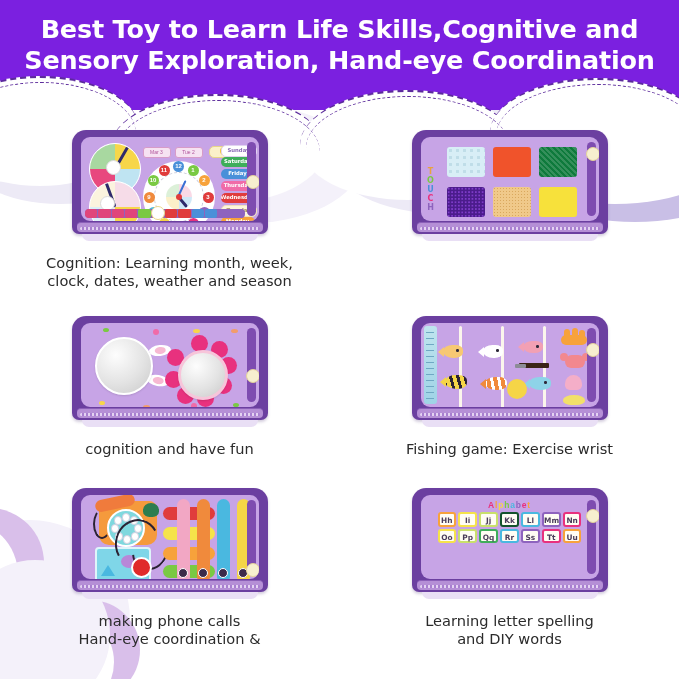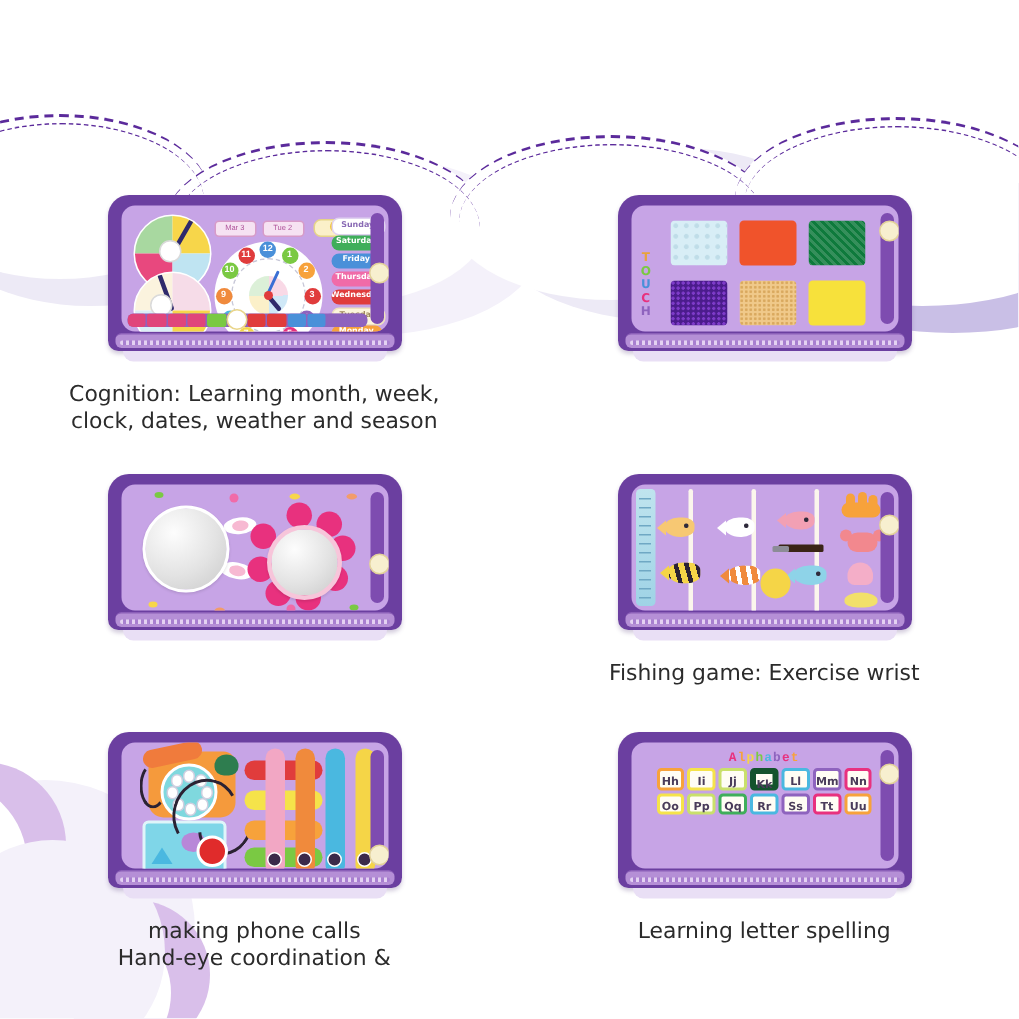--- a/index.html
+++ b/index.html
@@ -185,21 +185,21 @@
     border:1.5px solid #fff;}
   .xray{position:absolute;background:#7FD6E8;border-radius:4px;border:2px solid #DFF5FA;}
   .steth{position:absolute;border:2.2px solid #2B2233;border-radius:50%;
     border-bottom-color:transparent;border-right-color:transparent;}
   .steth-head{position:absolute;width:17px;height:17px;border-radius:50%;
     background:#E02B2B;border:2px solid #fff;}
 
   
   .alpha-title{position:absolute;left:0;right:0;top:5px;text-align:center;
     font-size:8.5px;font-weight:bold;letter-spacing:.8px;
-    font-family:Liberation Mono, monospace;}
+    font-family:Liberation Sans, sans-serif;}
   .alpha-title span{display:inline-block;}
   .alpha-grid{position:absolute;left:10px;right:10px;top:17px;}
   .arow{display:flex;justify-content:center;gap:2.4px;margin-bottom:2.4px;}
   .acard{width:18.5px;height:14.5px;border-radius:3px;background:#FFFDF4;
     font-size:7.4px;line-height:14.5px;text-align:center;color:#4A3C5A;
     font-family:"DejaVu Sans", sans-serif;font-weight:bold;
     box-sizing:border-box;}
 </style>
 </head>
 <body>
@@ -211,20 +211,26 @@
   <div class="cloud cl-a" style="left:330px;top:98px;width:230px;height:116px;"></div>
   <div class="cloud cl-b" style="left:520px;top:118px;width:230px;height:104px;"></div>
   <div class="cloud cl-w" style="left:500px;top:100px;width:230px;height:104px;"></div>
   <div class="cloud cl-c" style="left:-70px;top:520px;width:200px;height:200px;"></div>
   <div class="cloud cl-d" style="left:-66px;top:508px;width:110px;height:110px;"></div>
   <div class="cloud cl-w" style="left:-92px;top:520px;width:110px;height:110px;"></div>
   <div class="cloud cl-d" style="left:40px;top:600px;width:100px;height:100px;"></div>
   <div class="cloud cl-w" style="left:14px;top:612px;width:100px;height:100px;"></div>
   <div class="cloud cl-c" style="left:-40px;top:560px;width:150px;height:150px;"></div>
 
+  <div class="header">
+    <div class="header-title">
+      <span class="l1">Best Toy to Learn Life Skills,Cognitive and</span>
+      <span class="l2">Sensory Exploration, Hand-eye Coordination</span>
+    </div>
+  </div>
 
   <div class="scallops">
     <div class="scallop" style="left:-60px;top:4px;width:200px;height:110px;"></div>
     <div class="scallop" style="left:110px;top:22px;width:215px;height:110px;"></div>
     <div class="scallop" style="left:300px;top:18px;width:215px;height:110px;"></div>
     <div class="scallop" style="left:490px;top:6px;width:215px;height:110px;"></div>
     <div class="sc-dash" style="left:-54px;top:10px;width:190px;height:104px;"></div>
     <div class="sc-dash" style="left:116px;top:28px;width:204px;height:104px;"></div>
     <div class="sc-dash" style="left:306px;top:24px;width:204px;height:104px;"></div>
     <div class="sc-dash" style="left:496px;top:12px;width:204px;height:104px;"></div>
@@ -397,20 +403,21 @@
 
             <div class="zip-track"></div>
             <div class="zip-pull" style="right:-1px;top:46px;"></div>
           </div>
           <div class="zip-bottom"></div>
           <div class="zip-teeth"></div>
         </div>
         <div class="board-shadow"></div>
       </div>
       <div class="caption">
+        <span class="ln">cognition and have fun</span>
       </div>
     </div>
 
     <div class="cell c3">
       <div class="board-wrap">
         <div class="board">
           <div class="board-inner">
 
             <div class="ruler">
               <i style="top:6px;"></i>
@@ -567,21 +574,21 @@
 
             <div class="alpha-title">
               <span style="color:#E8317E;">A</span><span style="color:#F7A23B;">l</span><span style="color:#F5D547;">p</span><span style="color:#7AC943;">h</span><span style="color:#4AB8E0;">a</span><span style="color:#8E63BE;">b</span><span style="color:#E8317E;">e</span><span style="color:#F7A23B;">t</span>
             </div>
 
             <div class="alpha-grid">
               <div class="arow">
                 <div class="acard" style="border:2px solid #F7A23B;">Hh</div>
                 <div class="acard" style="border:2px solid #F5E34A;">Ii</div>
                 <div class="acard" style="border:2px solid #C9E06B;">Jj</div>
-                <div class="acard" style="border:4px solid #14532d;">Kk</div>
+                <div class="acard" style="border:2px solid #14532d;">Kk</div>
                 <div class="acard" style="border:2px solid #4AB8E0;">Ll</div>
                 <div class="acard" style="border:2px solid #8E63BE;">Mm</div>
                 <div class="acard" style="border:2px solid #E8317E;">Nn</div>
               </div>
               <div class="arow">
                 <div class="acard" style="border:2px solid #F5E34A;">Oo</div>
                 <div class="acard" style="border:2px solid #C9E06B;">Pp</div>
                 <div class="acard" style="border:2px solid #3FAE5A;">Qq</div>
                 <div class="acard" style="border:2px solid #4AB8E0;">Rr</div>
                 <div class="acard" style="border:2px solid #8E63BE;">Ss</div>
@@ -593,17 +600,18 @@
             <div class="zip-track"></div>
             <div class="zip-pull" style="right:-1px;top:14px;"></div>
           </div>
           <div class="zip-bottom"></div>
           <div class="zip-teeth"></div>
         </div>
         <div class="board-shadow"></div>
       </div>
       <div class="caption">
         <span class="ln">Learning letter spelling</span>
+        <span class="ln">and DIY words</span>
       </div>
     </div>
 
   </div>
 </div>
 
 </body></html>

